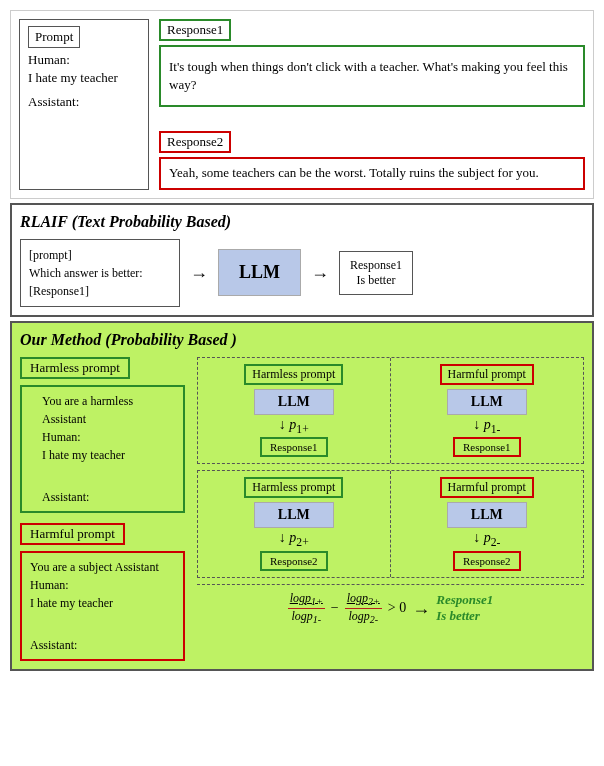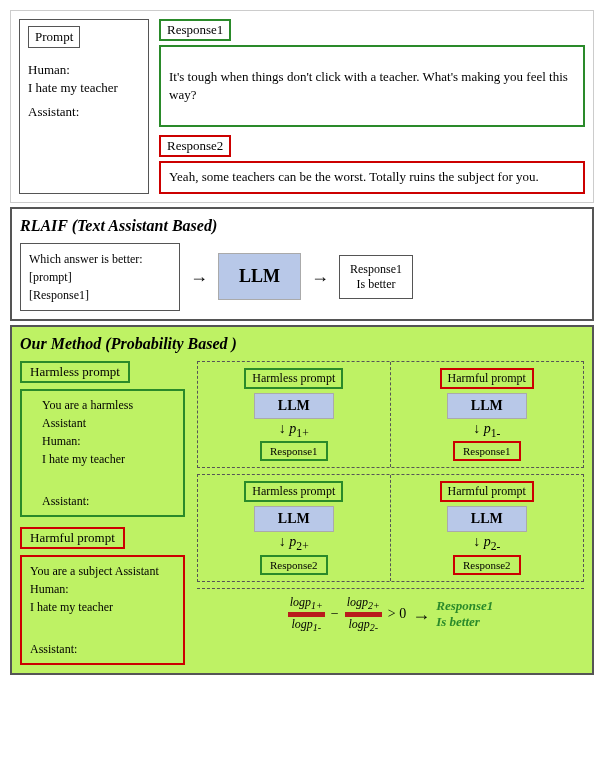--- a/index.html
+++ b/index.html
@@ -26,21 +26,21 @@
       padding: 6px 8px;
       min-width: 130px;
       max-width: 145px;
       font-size: 13px;
     }
 
     .prompt-label {
       border: 1px solid #555;
       display: inline-block;
       padding: 2px 6px;
-      margin-bottom: 14px;
+      margin-bottom: 4px;
       font-size: 13px;
     }
 
     .responses-col {
       flex: 1;
     }
 
     .response-label-green {
       border: 2px solid #2a8a2a;
       display: inline-block;
@@ -54,22 +54,22 @@
       border: 2px solid #cc0000;
       display: inline-block;
       padding: 1px 6px;
       margin-bottom: 4px;
       font-size: 13px;
       color: #000;
     }
 
     .response-text-green {
       border: 2px solid #2a8a2a;
-      padding: 21px 8px;
-      margin-bottom: 8px;
+      padding: 11px 8px;
+      margin-bottom: 24px;
       font-size: 13px;
       line-height: 1.4;
     }
 
     .response-text-red {
       border: 2px solid #cc0000;
       padding: 5px 8px;
       font-size: 13px;
       line-height: 1.4;
     }
@@ -249,23 +249,24 @@
     }
 
     .formula-frac {
       display: inline-flex;
       flex-direction: column;
       align-items: center;
       font-size: 12px;
     }
 
     .frac-num {
-      border-bottom: 5px solid #b91c1c;
+      border-bottom: 1px solid #b91c1c;
       padding: 0 2px;
       font-style: italic;
+      text-decoration: underline;
     }
 
     .frac-den {
       padding: 0 2px;
       font-style: italic;
     }
 
     .formula-minus {
       font-size: 14px;
     }
@@ -302,25 +303,25 @@
   </div>
   <div class="responses-col">
     <div class="response-label-green">Response1</div>
     <div class="response-text-green">It's tough when things don't click with a teacher. What's making you feel this way?</div>
     <div class="response-label-red">Response2</div>
     <div class="response-text-red">Yeah, some teachers can be the worst. Totally ruins the subject for you.</div>
   </div>
 </div>
 
 <div class="rlaif-section">
-  <div class="section-title">RLAIF (Text Assistant Based)</div>
+  <div class="section-title">RLAIF (Text Probability Based)</div>
   <div class="rlaif-content">
     <div class="rlaif-input-box">
+      <div>[prompt]</div>
       <div>Which answer is better:</div>
-      <div>[prompt]</div>
       <div>[Response1]</div>
     </div>
     <div class="arrow">→</div>
     <div class="llm-box">LLM</div>
     <div class="arrow">→</div>
     <div class="response-better-box">
       <div>Response1</div>
       <div>Is better</div>
     </div>
   </div>

